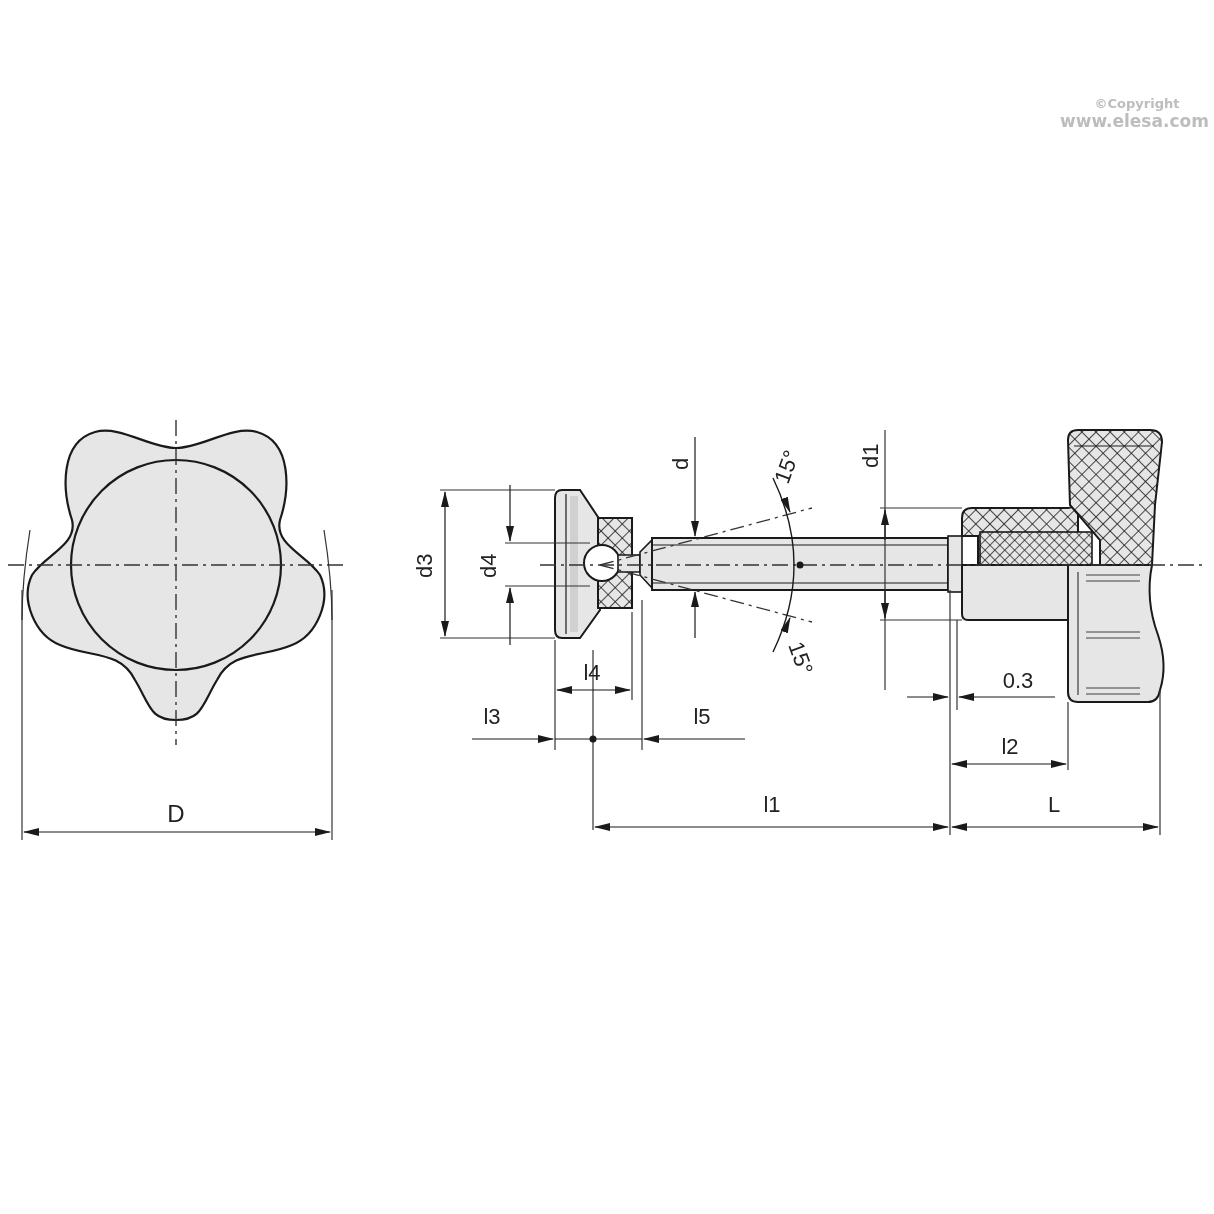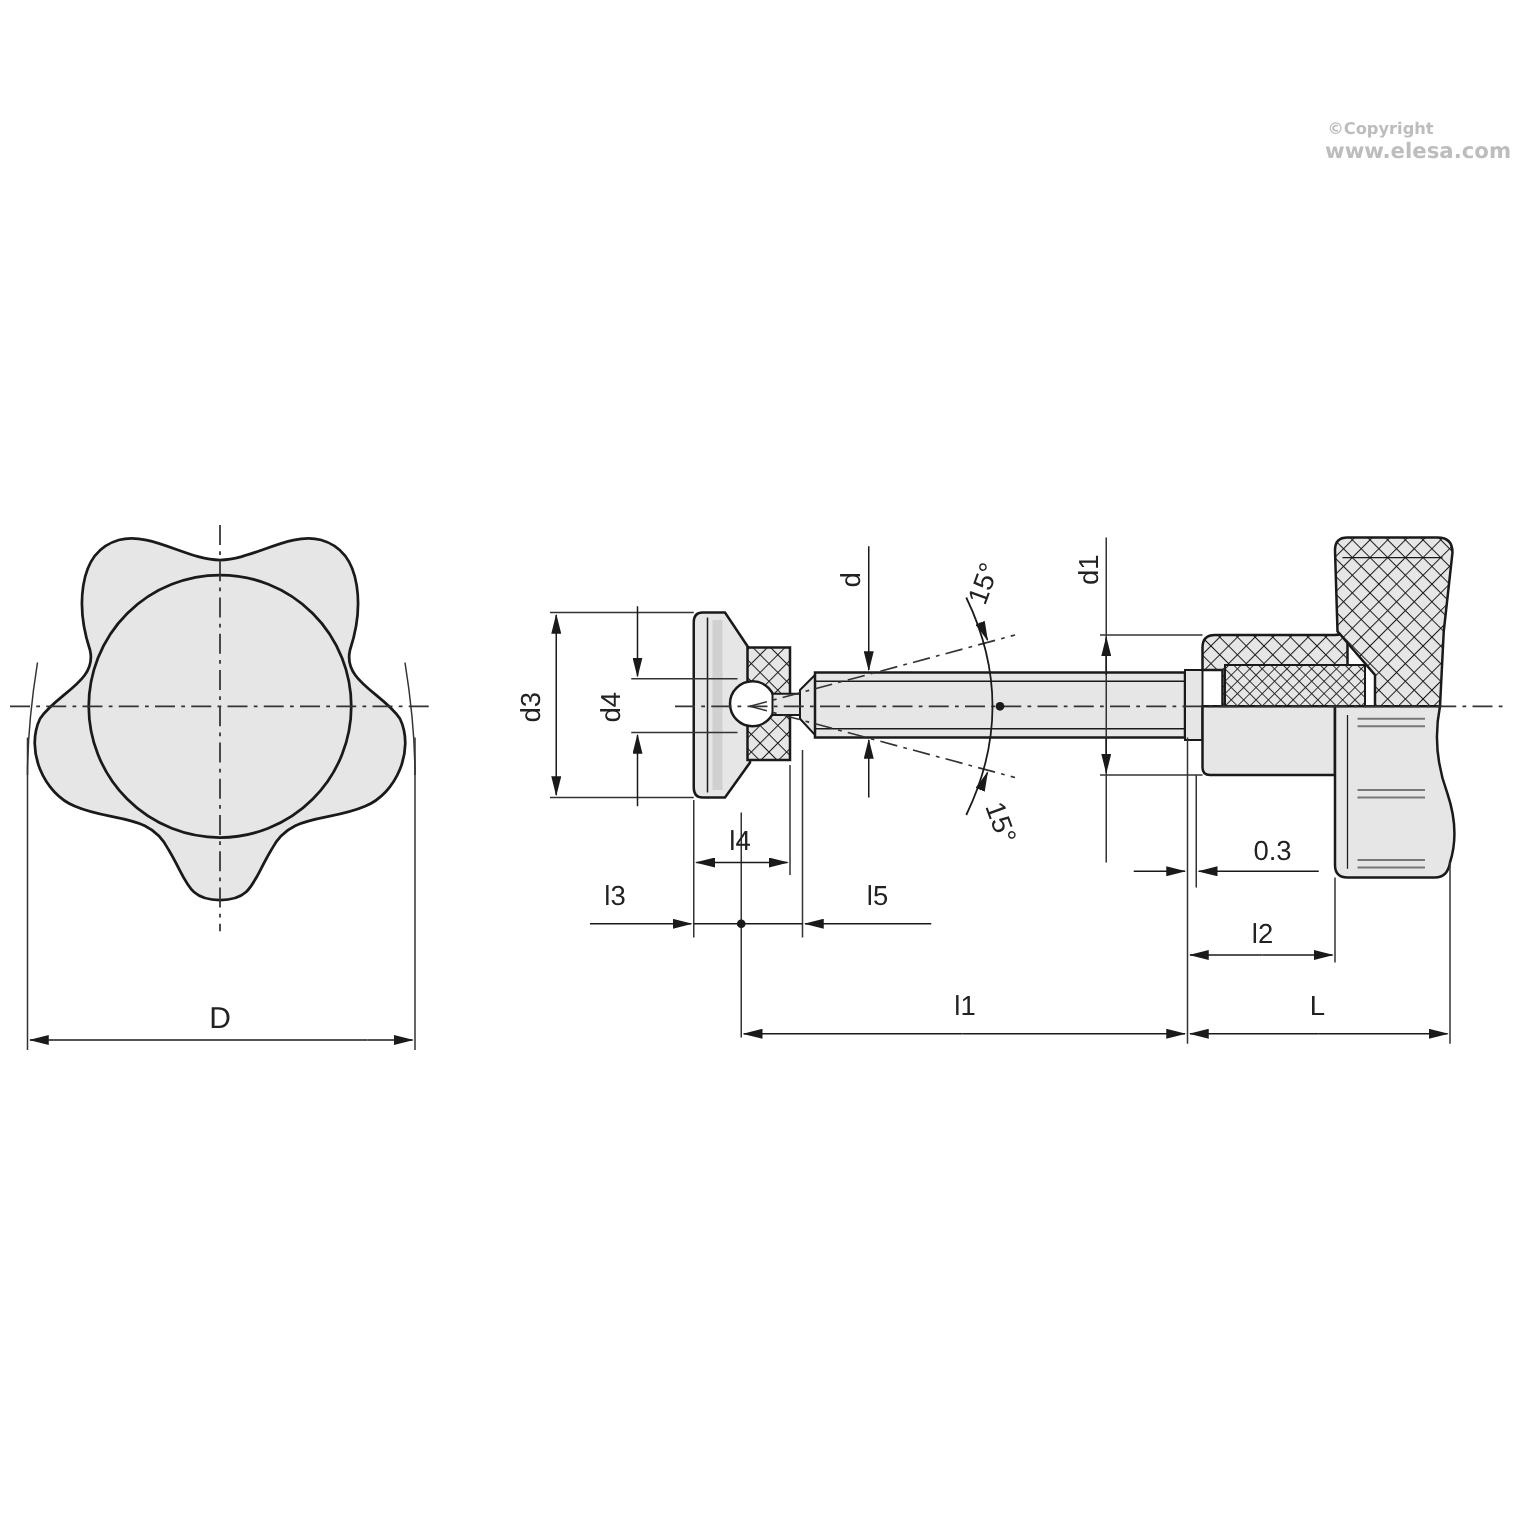--- a/index.html
+++ b/index.html
@@ -1,19 +1,19 @@
 <!DOCTYPE html>
 <html><head>
 <meta charset="utf-8">
 <style>
   html, body { margin: 0; padding: 0; background: #ffffff; }
   body { width: 1214px; height: 1214px; position: relative; overflow: hidden; font-family: "Liberation Sans", sans-serif; }
   #drawing { position: absolute; left: 0; top: 0; }
   .logo { position: absolute; left: 1052px; top: 96px; width: 160px; color: #bdbdbd; font-family: "DejaVu Sans", sans-serif; }
-  .logo .copy { font-size: 13px; font-weight: bold; margin-left: 10px; }
+  .logo .copy { font-size: 13px; font-weight: bold; margin-left: 10px; text-align: center; }
   .logo .brand { font-size: 50px; font-weight: bold; letter-spacing: -2px; line-height: 52px; margin-left: 4px; }
   .logo .url { font-size: 17px; font-weight: bold; margin-left: 8px; }
   .lbl { font-family: "Liberation Sans Narrow", "Liberation Sans", sans-serif; fill: #222; }
 </style>
 </head>
 <body>
 
 <div class="logo">
   <div class="copy">©Copyright</div>
   <div class="url">www.elesa.com</div>

